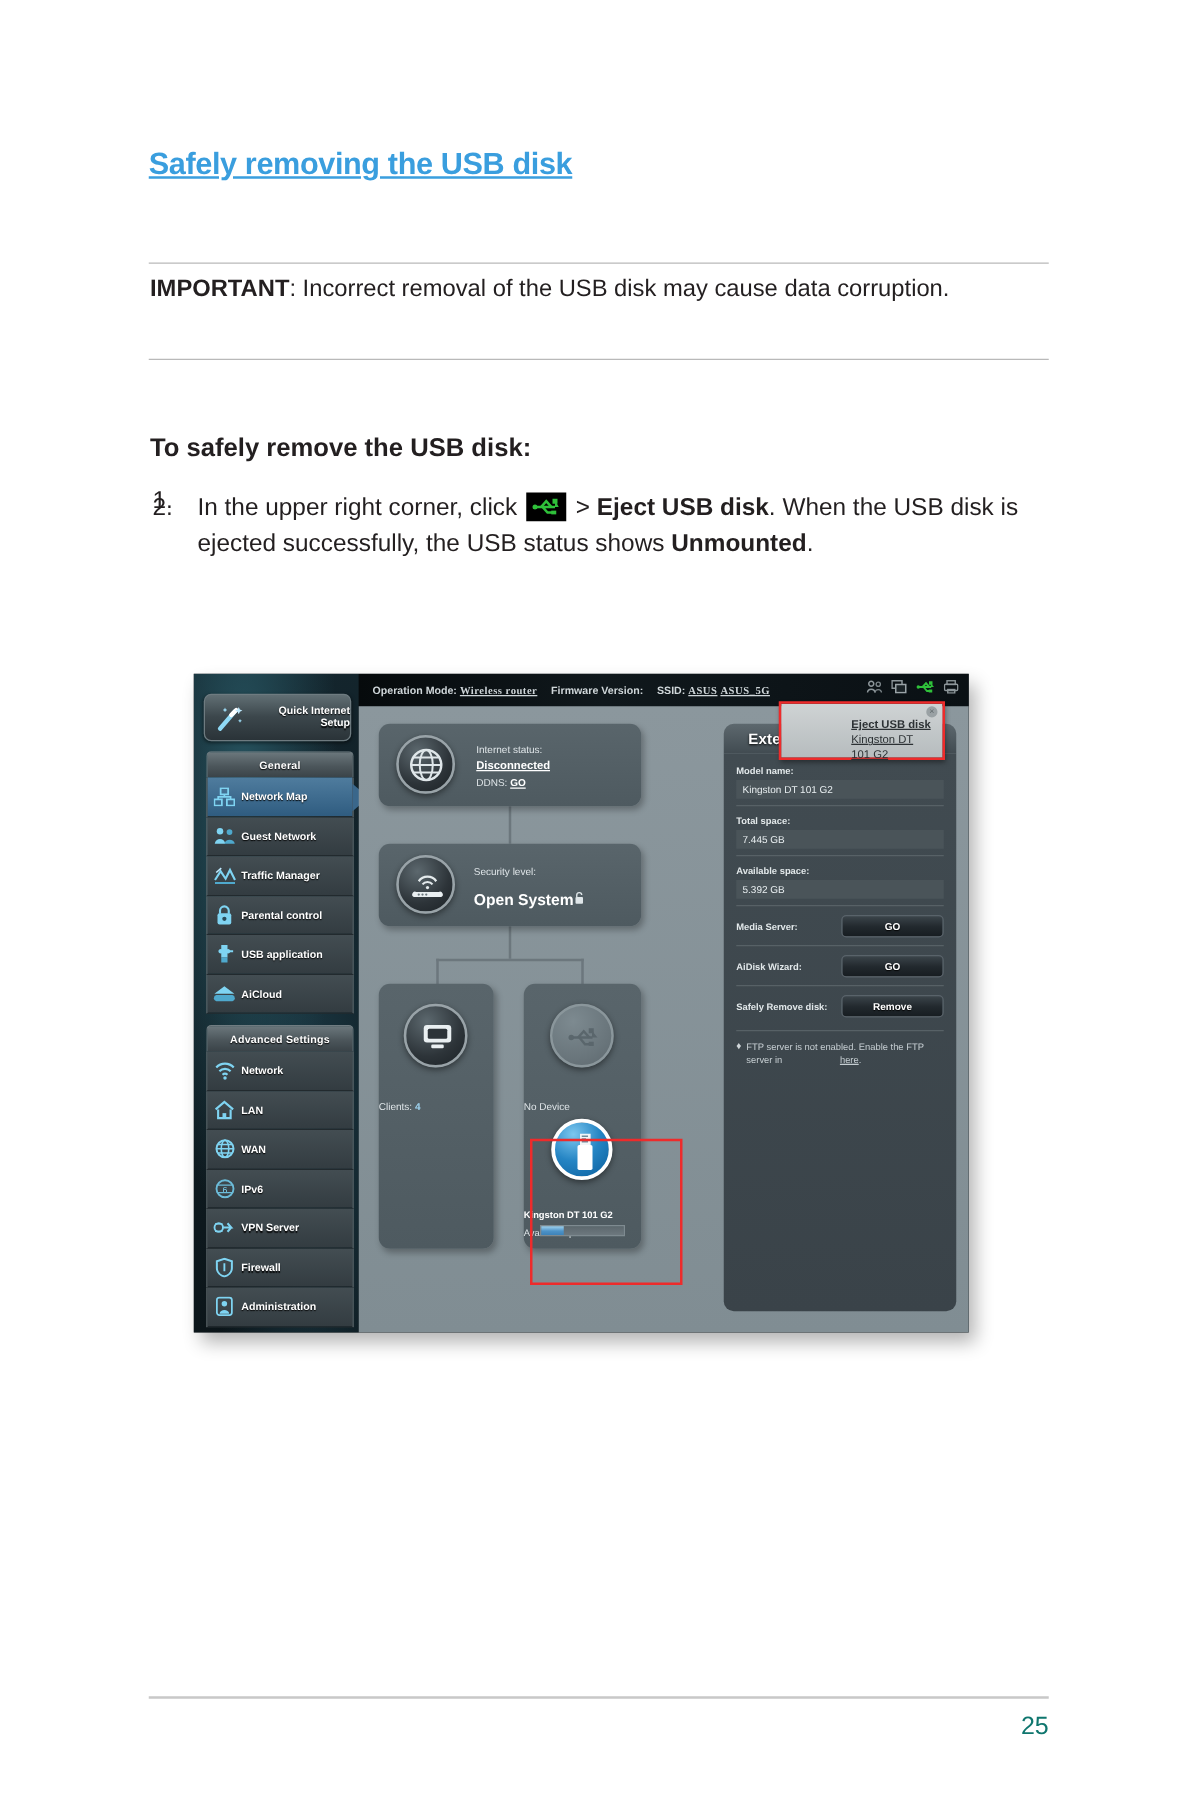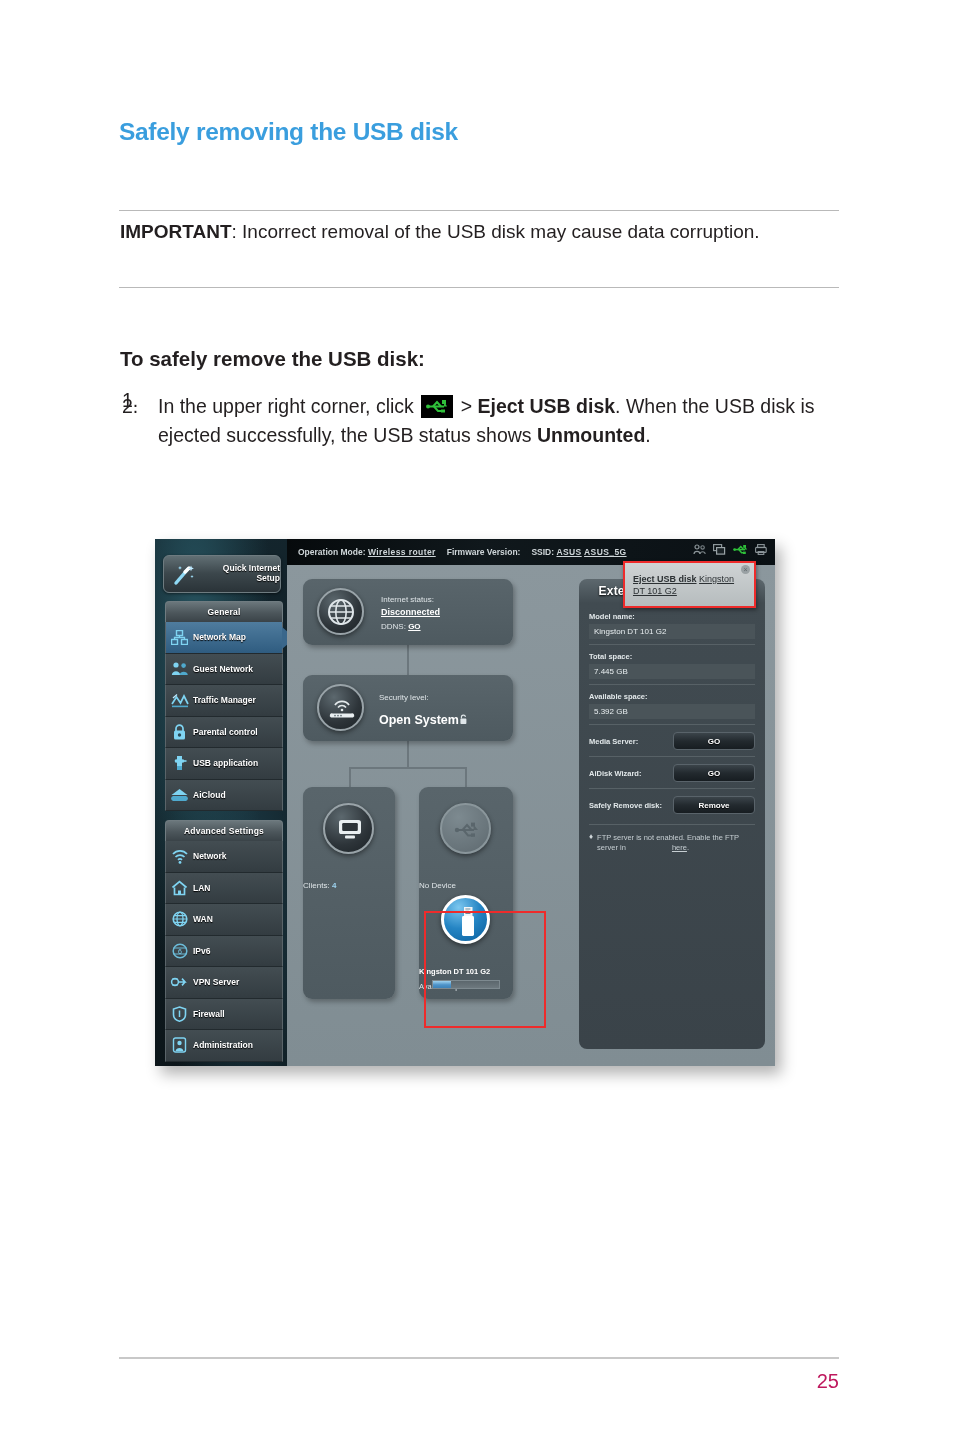--- a/index.html
+++ b/index.html
@@ -11,20 +11,21 @@
     position: relative;
     overflow: hidden;
   }
 
   
   .page-title {
     position: absolute; left: 119px; top: 118px;
     font-size: 24.5px; font-weight: bold;
     color: #3a9ede; letter-spacing: -0.3px;
     white-space: nowrap;
+    text-decoration: underline;
   }
   .rule {
     position: absolute; left: 119px; width: 720px;
     height: 1px; background: #b9b9b9;
   }
   .rule-top { top: 210px; }
   .rule-bottom { top: 287px; }
 
   .important-block {
     position: absolute; left: 120px; top: 219px; width: 700px;
@@ -59,21 +60,21 @@
   }
   .usb-inline-icon svg { position: absolute; left: 4px; top: 2px; }
 
   
   .footer-rule {
     position: absolute; left: 119px; top: 1357px;
     width: 720px; height: 2px; background: #c8c8c8;
   }
   .page-number {
     position: absolute; right: 115px; top: 1370px;
-    font-size: 20px; color: #be185d;
+    font-size: 20px; color: #0f766e;
   }
 
   
   .shot {
     position: absolute;
     left: 155px; top: 539px;
     width: 620px; height: 527px;
     background: #0c1418;
     box-shadow: 6px 8px 14px rgba(0,0,0,0.30);
     overflow: hidden;
@@ -148,21 +149,21 @@
 
   
   .shot-topbar {
     position: absolute; left: 132px; top: 0;
     width: 488px; height: 26px;
     background: linear-gradient(90deg, #060a0c 0%, #10181c 40%, #0a1014 100%);
     color: #cfd6d9; font-size: 8.5px; font-weight: bold;
     display: flex; align-items: center;
   }
   .topbar-txt { margin-left: 11px; white-space: nowrap; }
-  .topbar-u { text-decoration: underline; font-family: Liberation Sans, sans-serif; letter-spacing: 0.4px; }
+  .topbar-u { text-decoration: underline; font-family: Liberation Serif, serif; letter-spacing: 0.4px; }
   .topbar-icons {
     position: absolute; right: 8px; top: 5px;
     display: flex; gap: 7px; align-items: center;
   }
 
   
   .shot-main {
     position: absolute; left: 132px; top: 26px;
     width: 488px; height: 501px;
     background: linear-gradient(180deg, #8b979d 0%, #808d93 100%);
@@ -285,21 +286,21 @@
     box-shadow: 1px 2px 4px rgba(0,0,0,0.4);
     z-index: 30;
   }
   .tooltip-close {
     position: absolute; right: 4px; top: 2px;
     width: 9px; height: 9px; border-radius: 50%;
     background: #9aa1a4;
     color: #5e6669; font-size: 7px; line-height: 9px; text-align: center;
     cursor: pointer;
   }
-  .tooltip-text { font-size: 9px; color: #2c3134; line-height: 1.35; }
+  .tooltip-text { font-size: 9px; color: #2c3134; line-height: 1.35; margin-left: 48px; }
   .tooltip-text b { font-weight: bold; text-decoration: underline; }
   .tooltip-text u { text-decoration: underline; }
 
   
   .redbox {
     position: absolute;
     border: 2.5px solid #ee2b2b;
     z-index: 20;
     pointer-events: none;
   }

